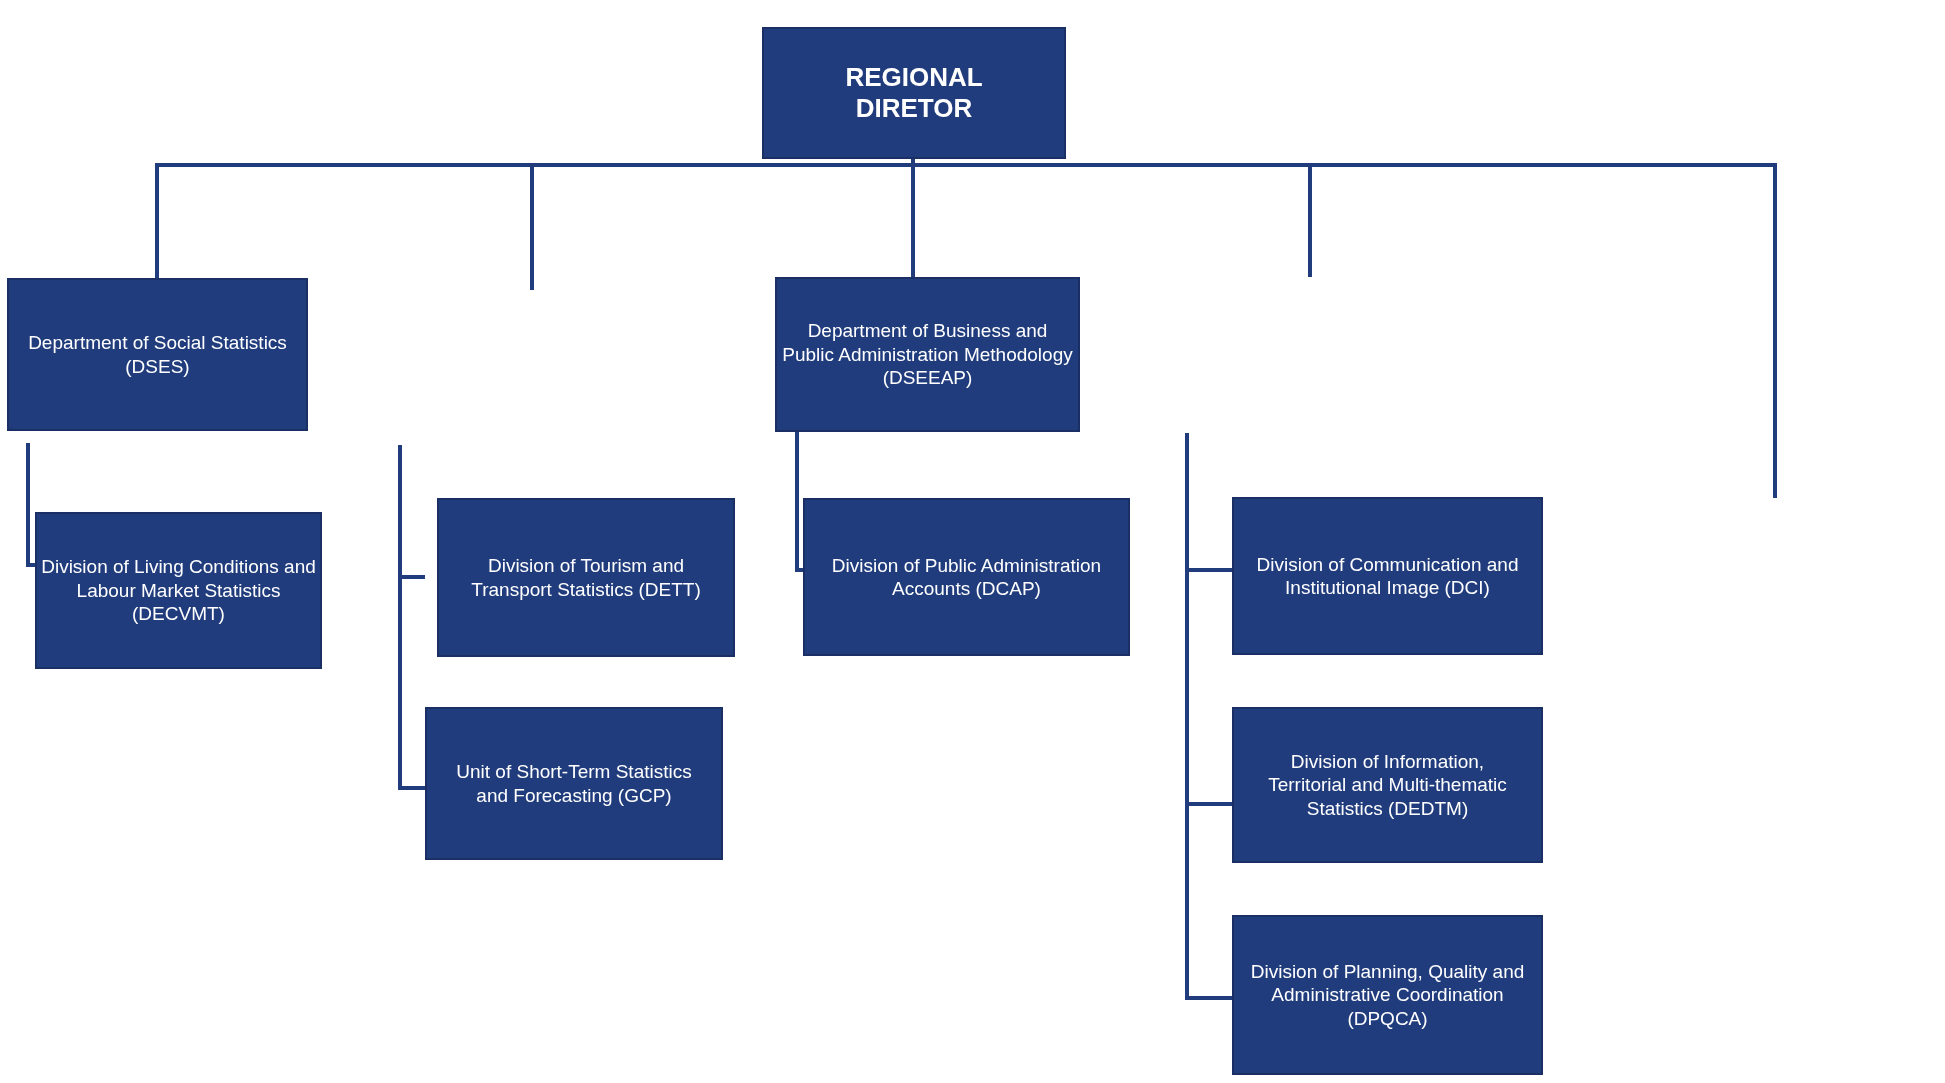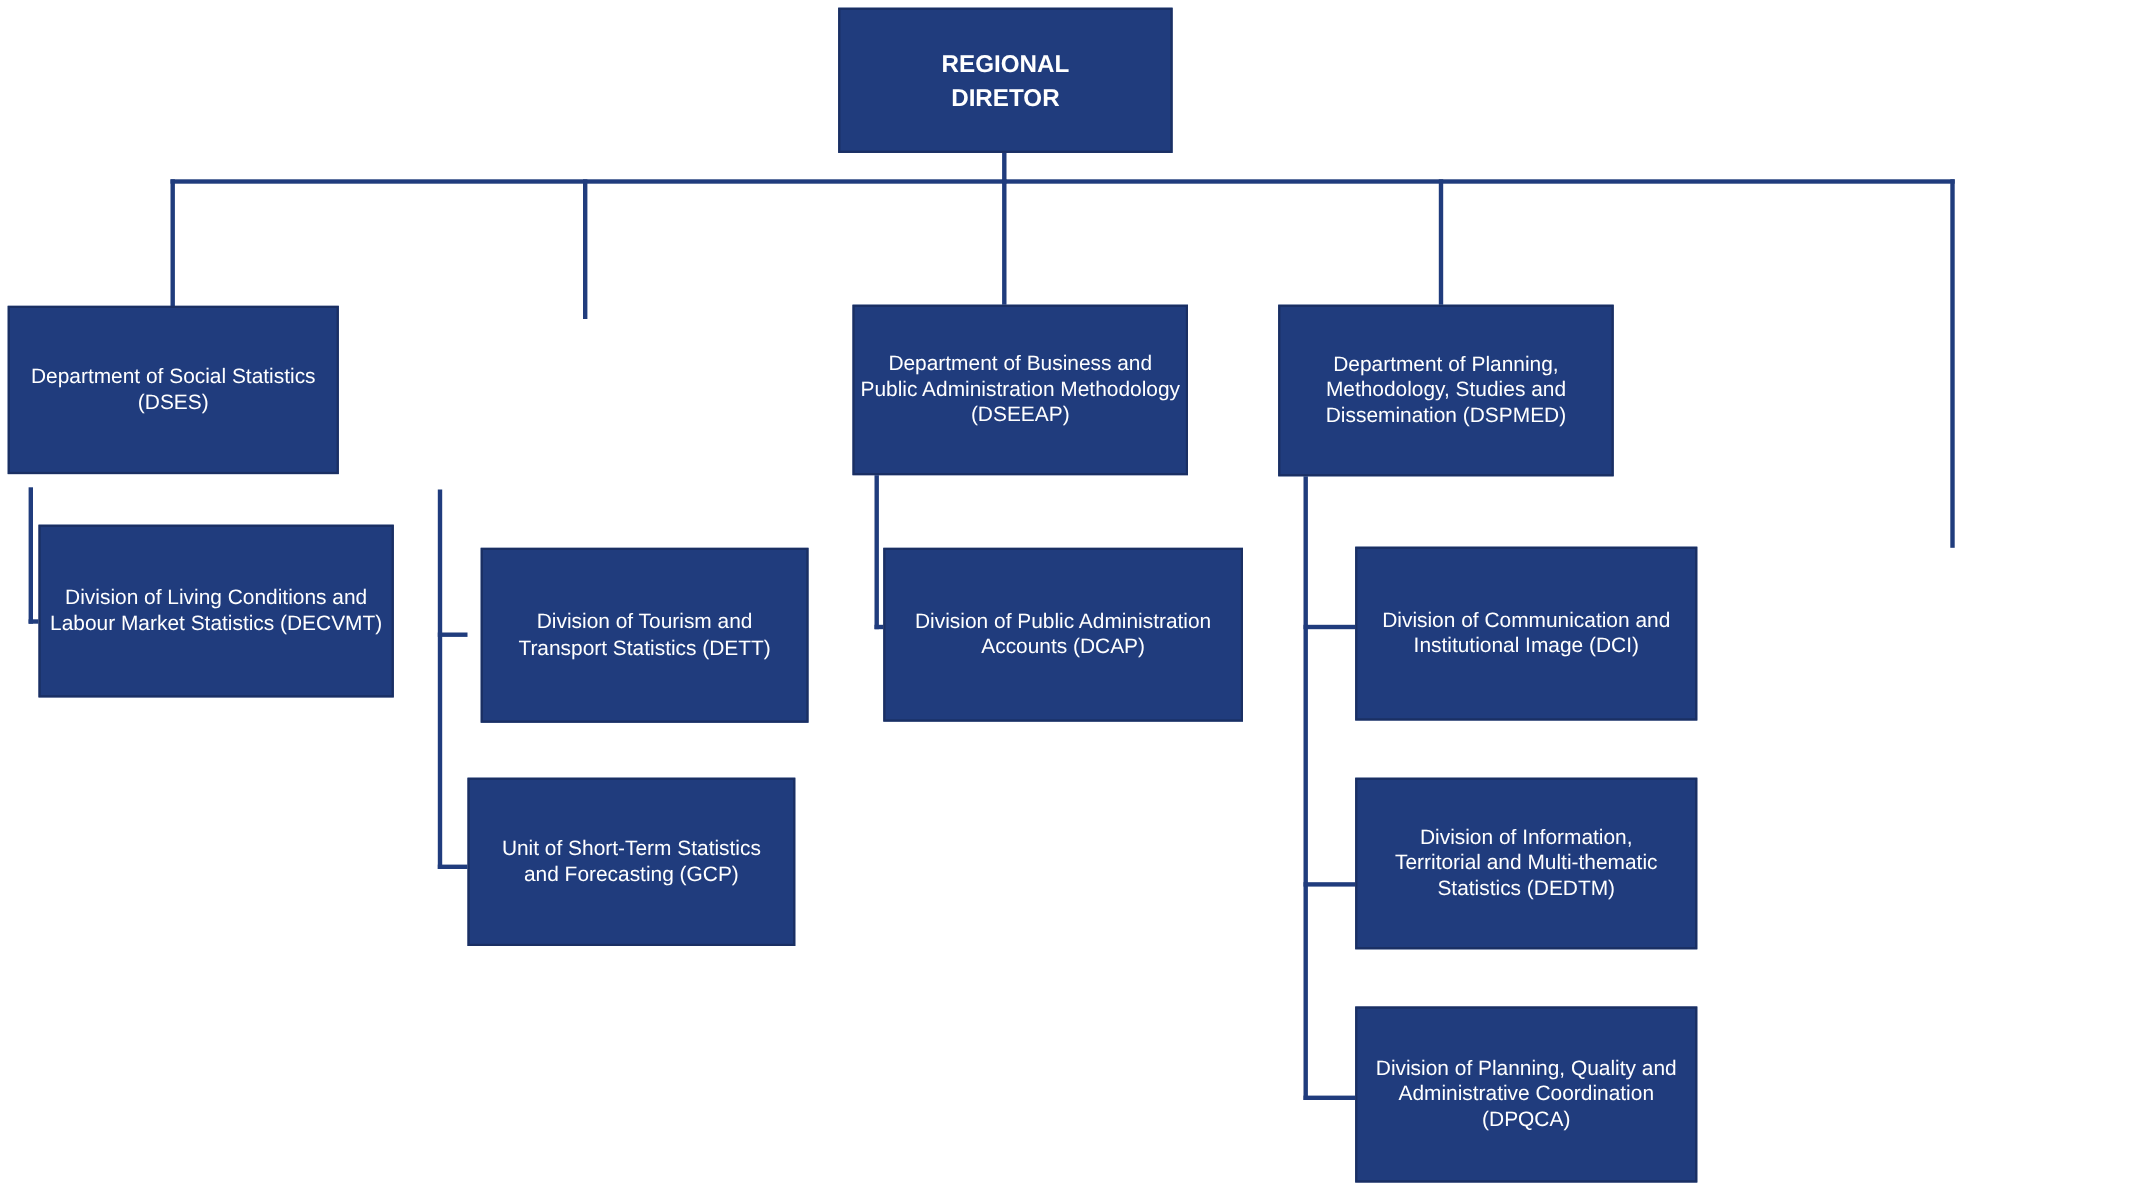--- a/index.html
+++ b/index.html
@@ -14,21 +14,21 @@
     position:absolute;
     box-sizing:border-box;
     background:var(--box-fill,#203c7d);
     border:2px solid var(--box-border,#1a2f63);
     color:var(--text,#ffffff);
     display:flex;align-items:center;justify-content:center;
     text-align:center;
     font-size:19px;line-height:23.5px;
     white-space:pre-line;
   }
-  .node.root{font-size:22px;line-height:31px;font-weight:bold;}
+  .node.root{font-size:26px;line-height:31px;font-weight:bold;margin-top:20px;}
   .line{
     position:absolute;
     background:var(--line,#203c7d);
   }
 </style>
 </head>
 <body>
 
 <div class="canvas">
 
@@ -65,27 +65,22 @@
 (DSES)</span>
   </div>
 
 
   <div class="node" style="left:775px;top:277px;width:305px;height:155px">
     <span>Department of Business and
 Public Administration Methodology
 (DSEEAP)</span>
   </div>
 
-  <div class="node" style="left:1162px;top:277px;width:305px;height:156px">
-    <span>Department of Planning,
-Methodology, Studies and
-Dissemination (DSPMED)</span>
-  </div>
 
-  <div class="node" style="left:35px;top:477px;width:323px;height:157px">
+  <div class="node" style="left:35px;top:512px;width:287px;height:157px">
     <span>Division of Living Conditions and
 Labour Market Statistics (DECVMT)</span>
   </div>
 
   <div class="node" style="left:437px;top:498px;width:298px;height:159px">
     <span>Division of Tourism and
 Transport Statistics (DETT)</span>
   </div>
 
   <div class="node" style="left:425px;top:707px;width:298px;height:153px">

